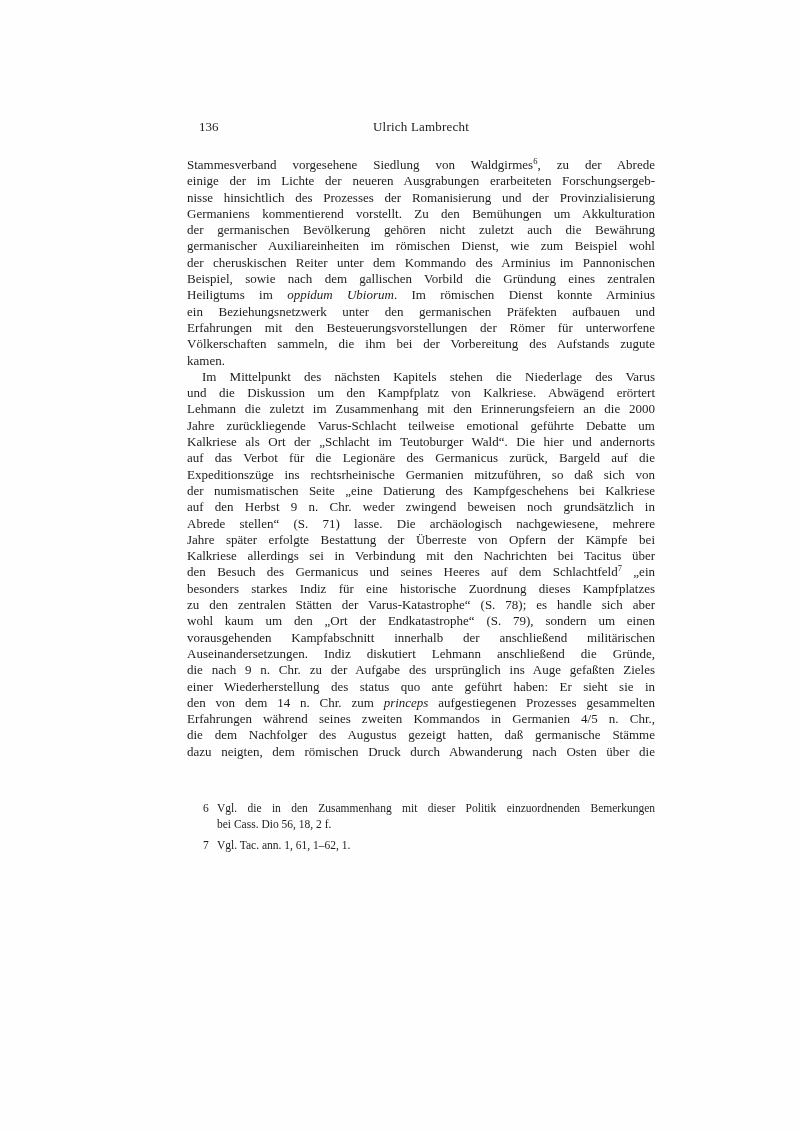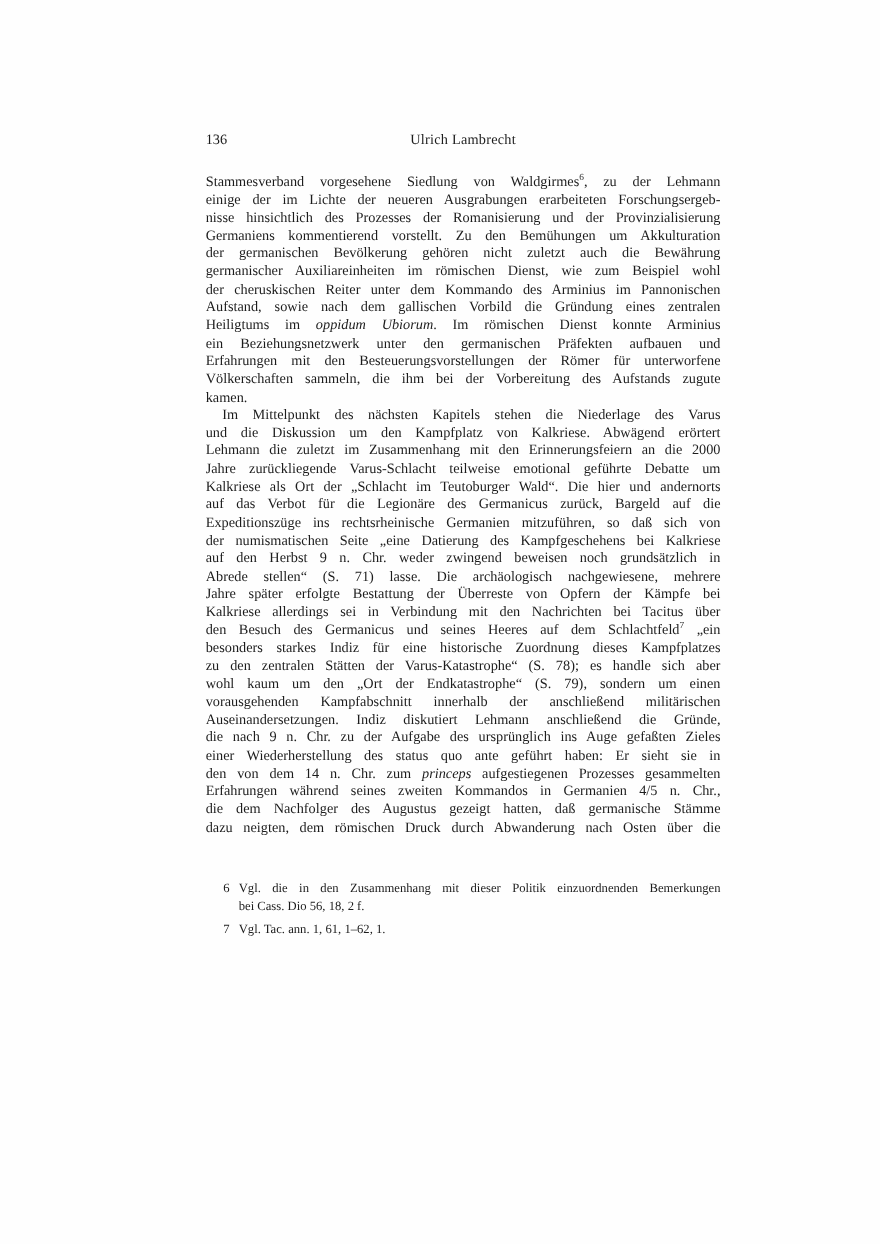--- a/index.html
+++ b/index.html
@@ -20,21 +20,21 @@
     position: absolute;
     left: 187px;
     top: 119px;
     width: 468px;
     height: 16px;
     font-size: 13px;
     line-height: 16px;
   }
   .pagenum {
     position: absolute;
-    left: 0;
+    left: 12px;
     top: 0;
   }
   .running {
     display: block;
     text-align: center;
     letter-spacing: 0.2px;
   }
   .body {
     position: absolute;
     left: 187px;
@@ -90,28 +90,28 @@
 </head>
 <body>
 
 <div class="page">
   <div class="header">
     <span class="pagenum">136</span>
     <span class="running">Ulrich Lambrecht</span>
   </div>
   <div class="body" id="body-text">
       <div>
-        <div class="line"><span>Stammesverband vorgesehene Siedlung von Waldgirmes</span><sup>6</sup><span>, zu der Lehmann</span></div>
+        <div class="line"><span>Stammesverband vorgesehene Siedlung von Waldgirmes</span><sup>6</sup><span>, zu der Abrede</span></div>
         <div class="line"><span>einige der im Lichte der neueren Ausgrabungen erarbeiteten Forschungsergeb-</span></div>
         <div class="line"><span>nisse hinsichtlich des Prozesses der Romanisierung und der Provinzialisierung</span></div>
         <div class="line"><span>Germaniens kommentierend vorstellt. Zu den Bemühungen um Akkulturation</span></div>
         <div class="line"><span>der germanischen Bevölkerung gehören nicht zuletzt auch die Bewährung</span></div>
         <div class="line"><span>germanischer Auxiliareinheiten im römischen Dienst, wie zum Beispiel wohl</span></div>
         <div class="line"><span>der cheruskischen Reiter unter dem Kommando des Arminius im Pannonischen</span></div>
-        <div class="line"><span>Aufstand, sowie nach dem gallischen Vorbild die Gründung eines zentralen</span></div>
+        <div class="line"><span>Beispiel, sowie nach dem gallischen Vorbild die Gründung eines zentralen</span></div>
         <div class="line"><span>Heiligtums im </span><span class="seg-i">oppidum Ubiorum</span><span>. Im römischen Dienst konnte Arminius</span></div>
         <div class="line"><span>ein Beziehungsnetzwerk unter den germanischen Präfekten aufbauen und</span></div>
         <div class="line"><span>Erfahrungen mit den Besteuerungsvorstellungen der Römer für unterworfene</span></div>
         <div class="line"><span>Völkerschaften sammeln, die ihm bei der Vorbereitung des Aufstands zugute</span></div>
         <div class="line nojust"><span>kamen.</span></div>
       </div>
       <div>
         <div class="line indent"><span>Im Mittelpunkt des nächsten Kapitels stehen die Niederlage des Varus</span></div>
         <div class="line"><span>und die Diskussion um den Kampfplatz von Kalkriese. Abwägend erörtert</span></div>
         <div class="line"><span>Lehmann die zuletzt im Zusammenhang mit den Erinnerungsfeiern an die 2000</span></div>

